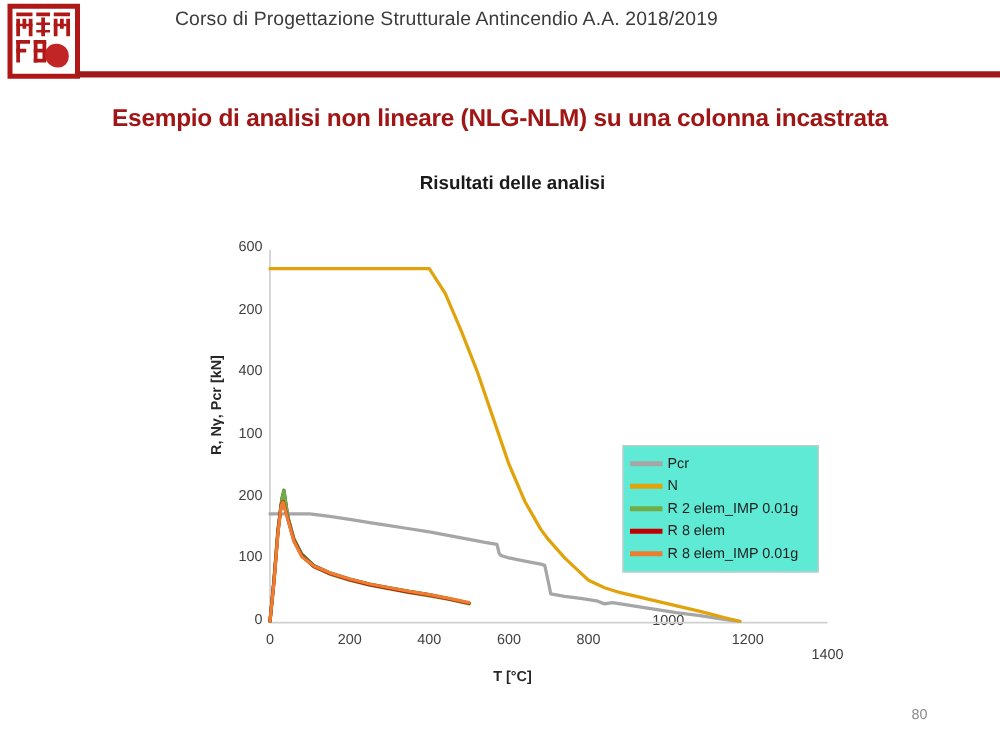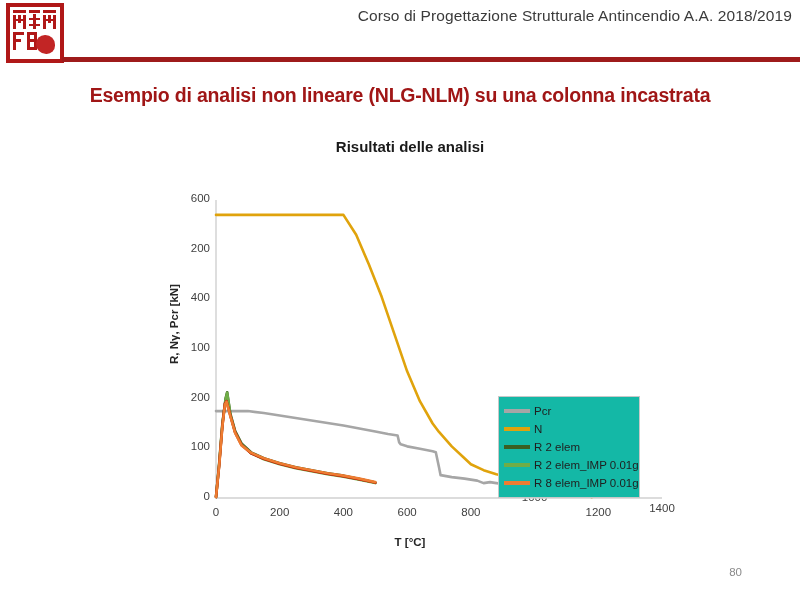--- a/index.html
+++ b/index.html
@@ -19,21 +19,20 @@
   #header {
     position: absolute;
     left: 0; top: 0;
     width: 800px;
     height: 70px;
   }
   #header-texts {
     position: absolute;
     left: 140px; top: 4px;
     width: 652px;
-    text-align: right;
   }
   #course-line {
     font-size: 15.5px;
     color: #3b3b3b;
     letter-spacing: 0.1px;
     line-height: 24px;
     white-space: nowrap;
   }
   #prof-line {
     font-size: 13.5px;
@@ -137,23 +136,22 @@
     color: #3f3f3f;
   }
   .ytick { text-align: right; width: 34px; }
   .xtick { text-align: center; width: 46px; }
 
   
   #legend {
     position: absolute;
     left: 348px; top: 166px;
     border: 1px solid #c8c8c8;
-    background: #14b8a6;
-    padding: 5px 0 5px 5px;
-    margin-top: 40px;
+    background: #5eead4;
+    padding: 5px 15px 5px 5px;
   }
   .legend-row {
     display: flex;
     align-items: center;
     height: 18px;
     white-space: nowrap;
   }
   .legend-swatch {
     width: 26px;
     height: 4px;
@@ -233,21 +231,21 @@
         <div class="tick-label ytick" style="left: 26px; top: 101.333px;">400</div>
         <div class="tick-label ytick" style="left: 26px; top: 51.6667px;">200</div>
         <div class="tick-label ytick" style="left: 26px; top: 2px;">600</div>
         <div class="tick-label xtick" style="left: 43px; top: 316px;">0</div>
         <div class="tick-label xtick" style="left: 106.714px; top: 316px;">200</div>
         <div class="tick-label xtick" style="left: 170.429px; top: 316px;">400</div>
         <div class="tick-label xtick" style="left: 234.143px; top: 316px;">600</div>
         <div class="tick-label xtick" style="left: 297.857px; top: 316px;">800</div>
         <div class="tick-label xtick" style="left: 361.571px; top: 301px;">1000</div>
         <div class="tick-label xtick" style="left: 425.286px; top: 316px;">1200</div>
-        <div class="tick-label xtick" style="left: 489px; top: 312px;">1400</div>
+        <div class="tick-label xtick" style="left: 489px; top: 328px;">1400</div>
       </div>
 
     <svg id="plot-svg" width="520" height="360" style="position:absolute;left:0;top:0;">
         <line x1="66" y1="10" x2="66" y2="308" stroke="#d0d0d0" stroke-width="1.4"></line>
         <line x1="66" y1="308" x2="512" y2="308" stroke="#d0d0d0" stroke-width="1.4"></line>
         <polyline points="66.00,221.08 72.37,221.08 85.11,221.08 97.86,221.08 113.79,223.07 129.71,225.55 145.64,228.04 161.57,230.52 177.50,233.00 193.43,235.49 209.36,238.47 225.29,241.45 238.03,243.93 247.59,245.42 249.18,252.37 250.77,254.36 257.14,256.35 269.89,258.83 282.63,261.31 285.81,262.31 289.00,277.21 290.59,285.15 301.74,287.14 314.49,288.63 327.23,290.62 333.60,293.10 339.97,292.11 346.34,293.10 352.71,294.09 365.46,296.08 378.20,298.07 390.94,300.05 410.06,302.54 429.17,305.52 441.91,307.01" fill="none" stroke="#a6a6a6" stroke-width="2.6" stroke-linejoin="round" stroke-linecap="round"></polyline>
         <polyline points="66.00,24.90 97.86,24.90 129.71,24.90 161.57,24.90 193.43,24.90 206.17,44.77 218.91,74.57 231.66,106.85 244.40,144.10 257.14,181.35 269.89,211.15 282.63,233.50 289.00,241.94 301.74,256.35 314.49,268.27 320.86,274.23 333.60,280.19 346.34,284.16 359.09,287.14 384.57,293.10 410.06,299.06 429.17,304.03 441.91,307.01" fill="none" stroke="#e0a30c" stroke-width="2.6" stroke-linejoin="round" stroke-linecap="round"></polyline>
         <polyline points="66.00,307.01 69.19,273.23 72.37,233.50 75.56,208.67 77.15,202.21 80.34,223.57 85.11,240.95 91.49,253.37 101.04,262.31 113.79,268.27 129.71,273.23 145.64,277.21 161.57,280.19 177.50,283.17 193.43,285.65 209.36,289.13 225.29,292.60" fill="none" stroke="#3a5f22" stroke-width="2.6" stroke-linejoin="round" stroke-linecap="round"></polyline>
         <polyline points="66.00,307.01 69.19,274.23 72.37,234.49 75.56,209.66 77.15,202.71 80.34,224.56 85.11,241.94 91.49,254.36 101.04,263.30 113.79,269.26 129.71,274.23 145.64,278.20 161.57,281.18 177.50,284.16 193.43,286.64 209.36,289.62 225.29,293.10" fill="none" stroke="#70ad47" stroke-width="2.6" stroke-linejoin="round" stroke-linecap="round"></polyline>
         <polyline points="66.00,307.01 69.19,275.22 72.37,235.98 74.92,213.63 76.51,211.15 80.34,225.55 85.11,242.44 91.49,254.86 101.04,263.30 113.79,268.76 129.71,273.73 145.64,277.70 161.57,280.68 177.50,283.66 193.43,286.15 209.36,289.13 225.29,292.60" fill="none" stroke="#c00000" stroke-width="2.6" stroke-linejoin="round" stroke-linecap="round"></polyline>
@@ -257,28 +255,28 @@
     <div id="legend">
         <div class="legend-row">
           <span class="legend-swatch" style="background: rgb(166, 166, 166);"></span>
           <span class="legend-text">Pcr</span>
         </div>
         <div class="legend-row">
           <span class="legend-swatch" style="background: rgb(224, 163, 12);"></span>
           <span class="legend-text">N</span>
         </div>
         <div class="legend-row">
-          <span class="legend-swatch" style="background: rgb(58, 95, 34);"></span>
-          <span class="legend-text">R 2 elem</span>
-        </div>
-        <div class="legend-row">
           <span class="legend-swatch" style="background: rgb(112, 173, 71);"></span>
           <span class="legend-text">R 2 elem_IMP 0.01g</span>
         </div>
         <div class="legend-row">
+          <span class="legend-swatch" style="background: rgb(192, 0, 0);"></span>
+          <span class="legend-text">R 8 elem</span>
+        </div>
+        <div class="legend-row">
           <span class="legend-swatch" style="background: rgb(237, 125, 49);"></span>
           <span class="legend-text">R 8 elem_IMP 0.01g</span>
         </div>
       </div>
 
   </div>
 </div>
 
 <div id="page-number">80</div>
 

